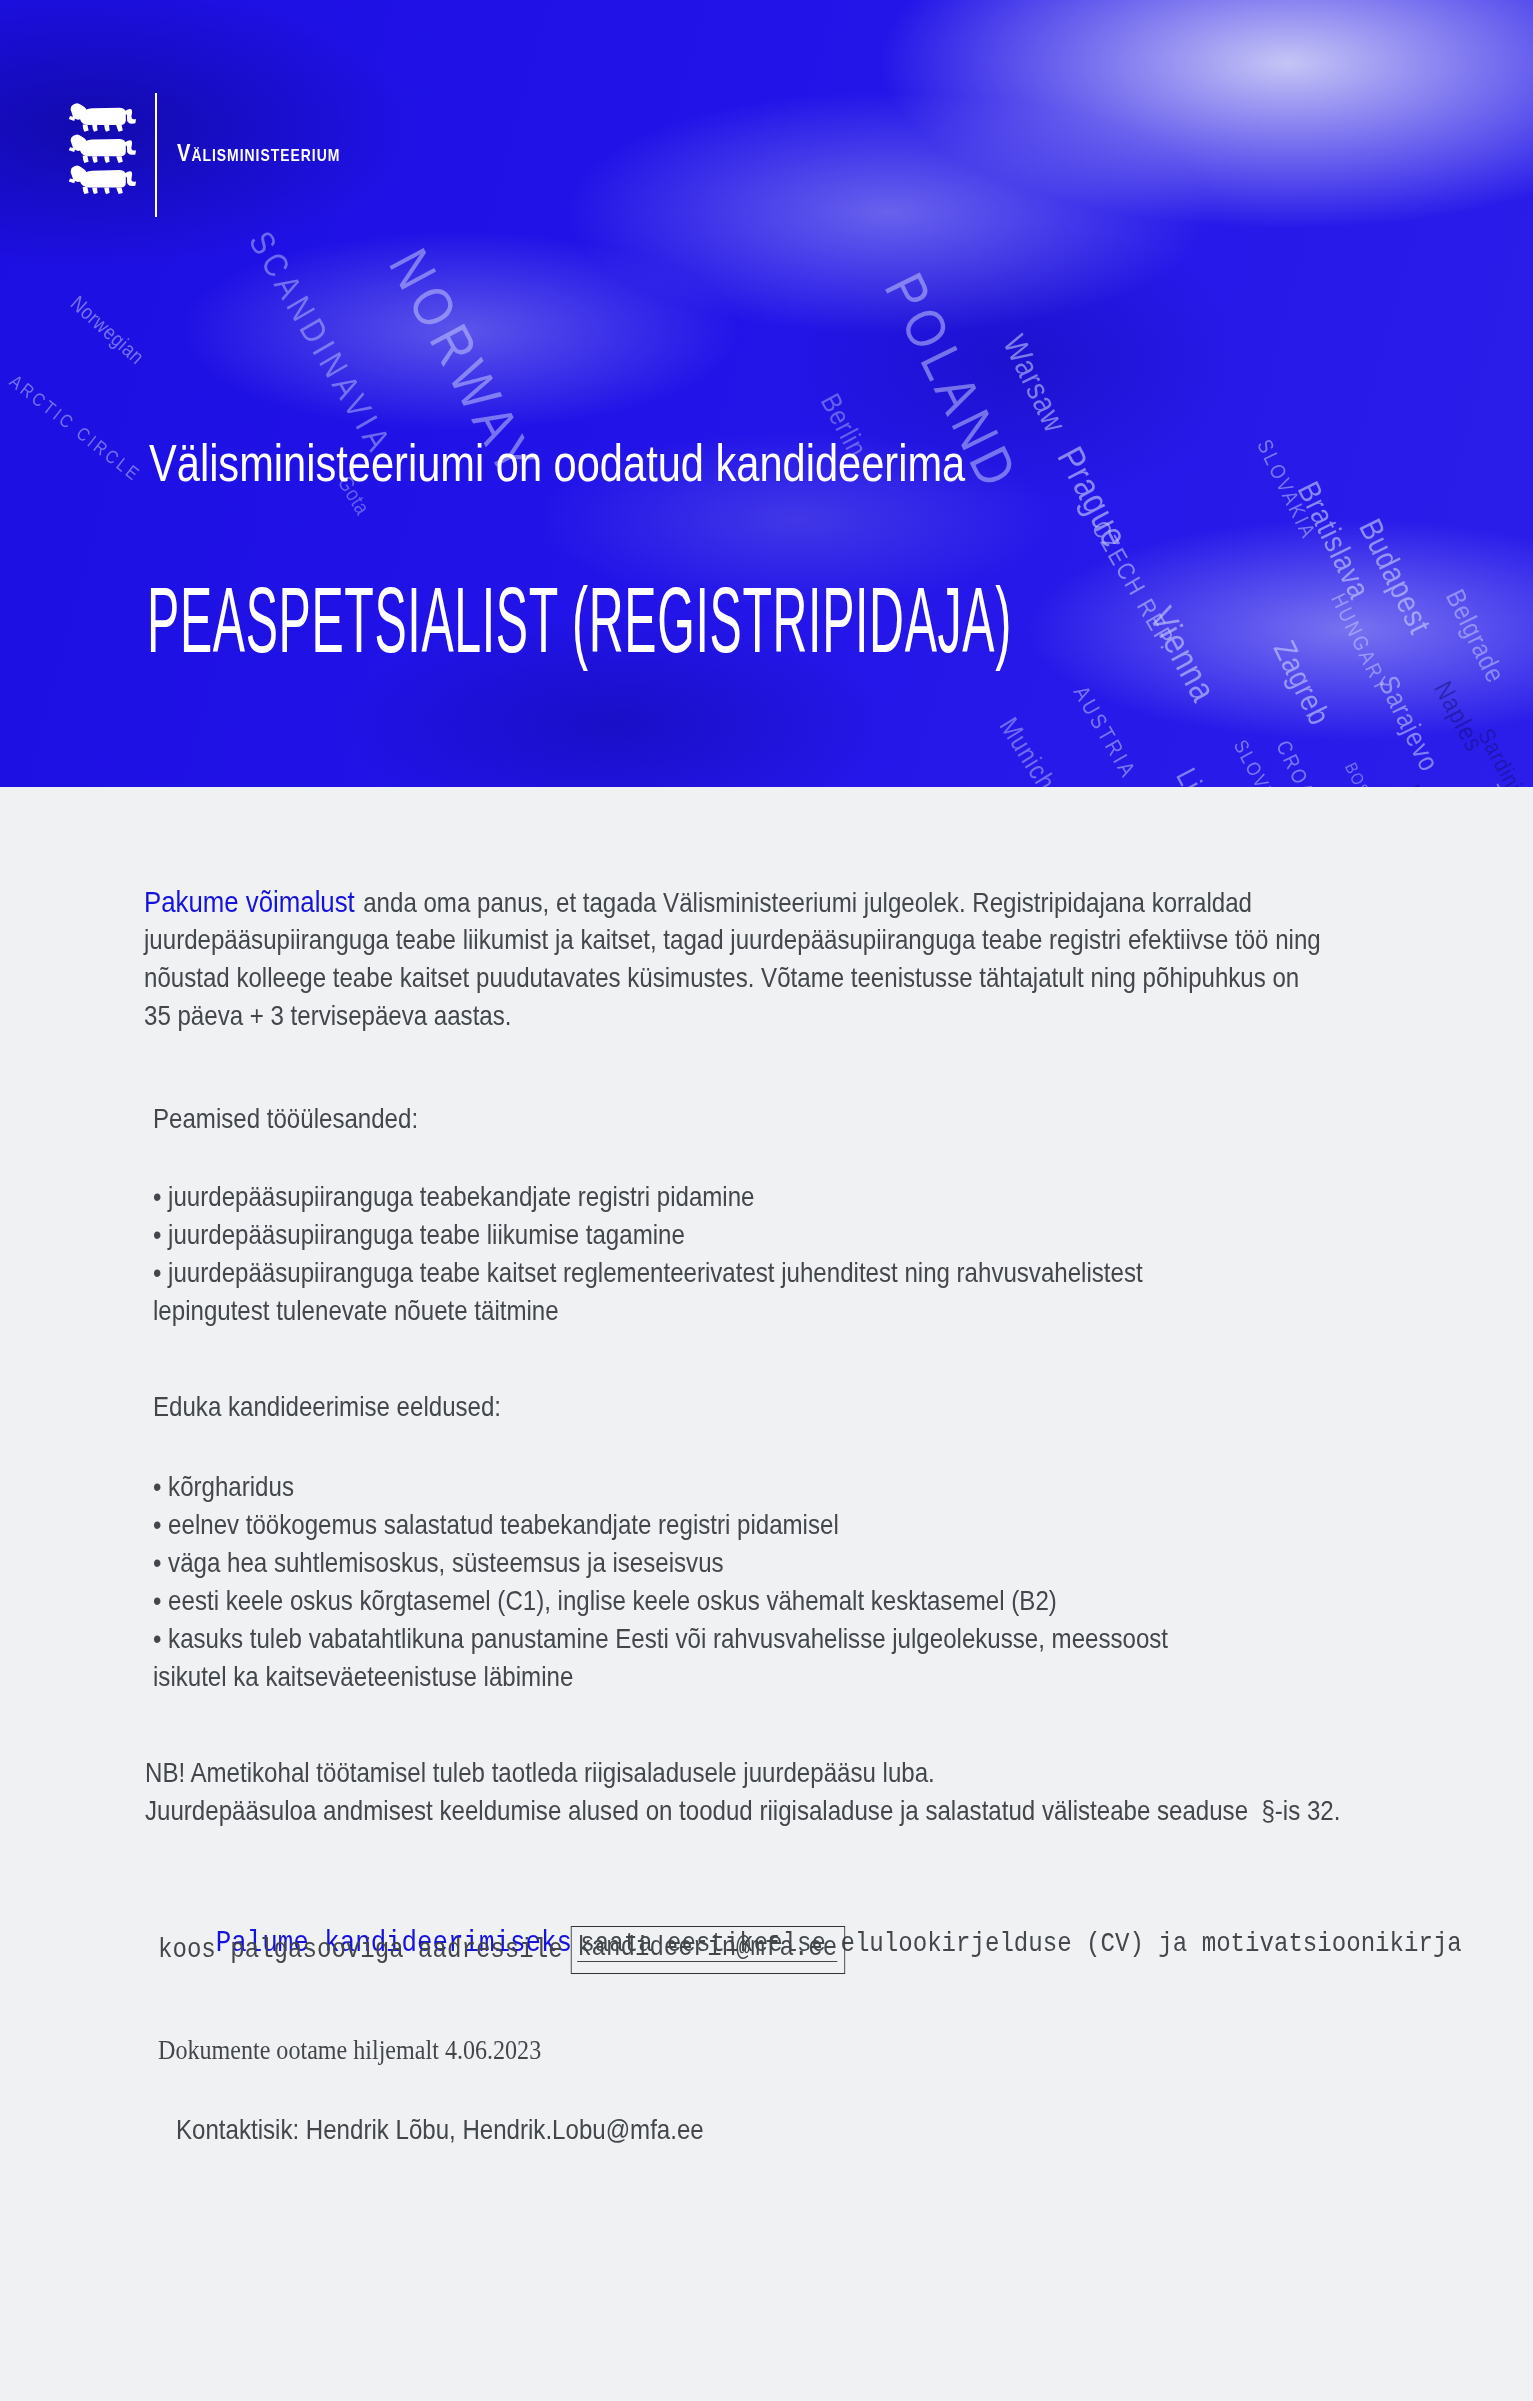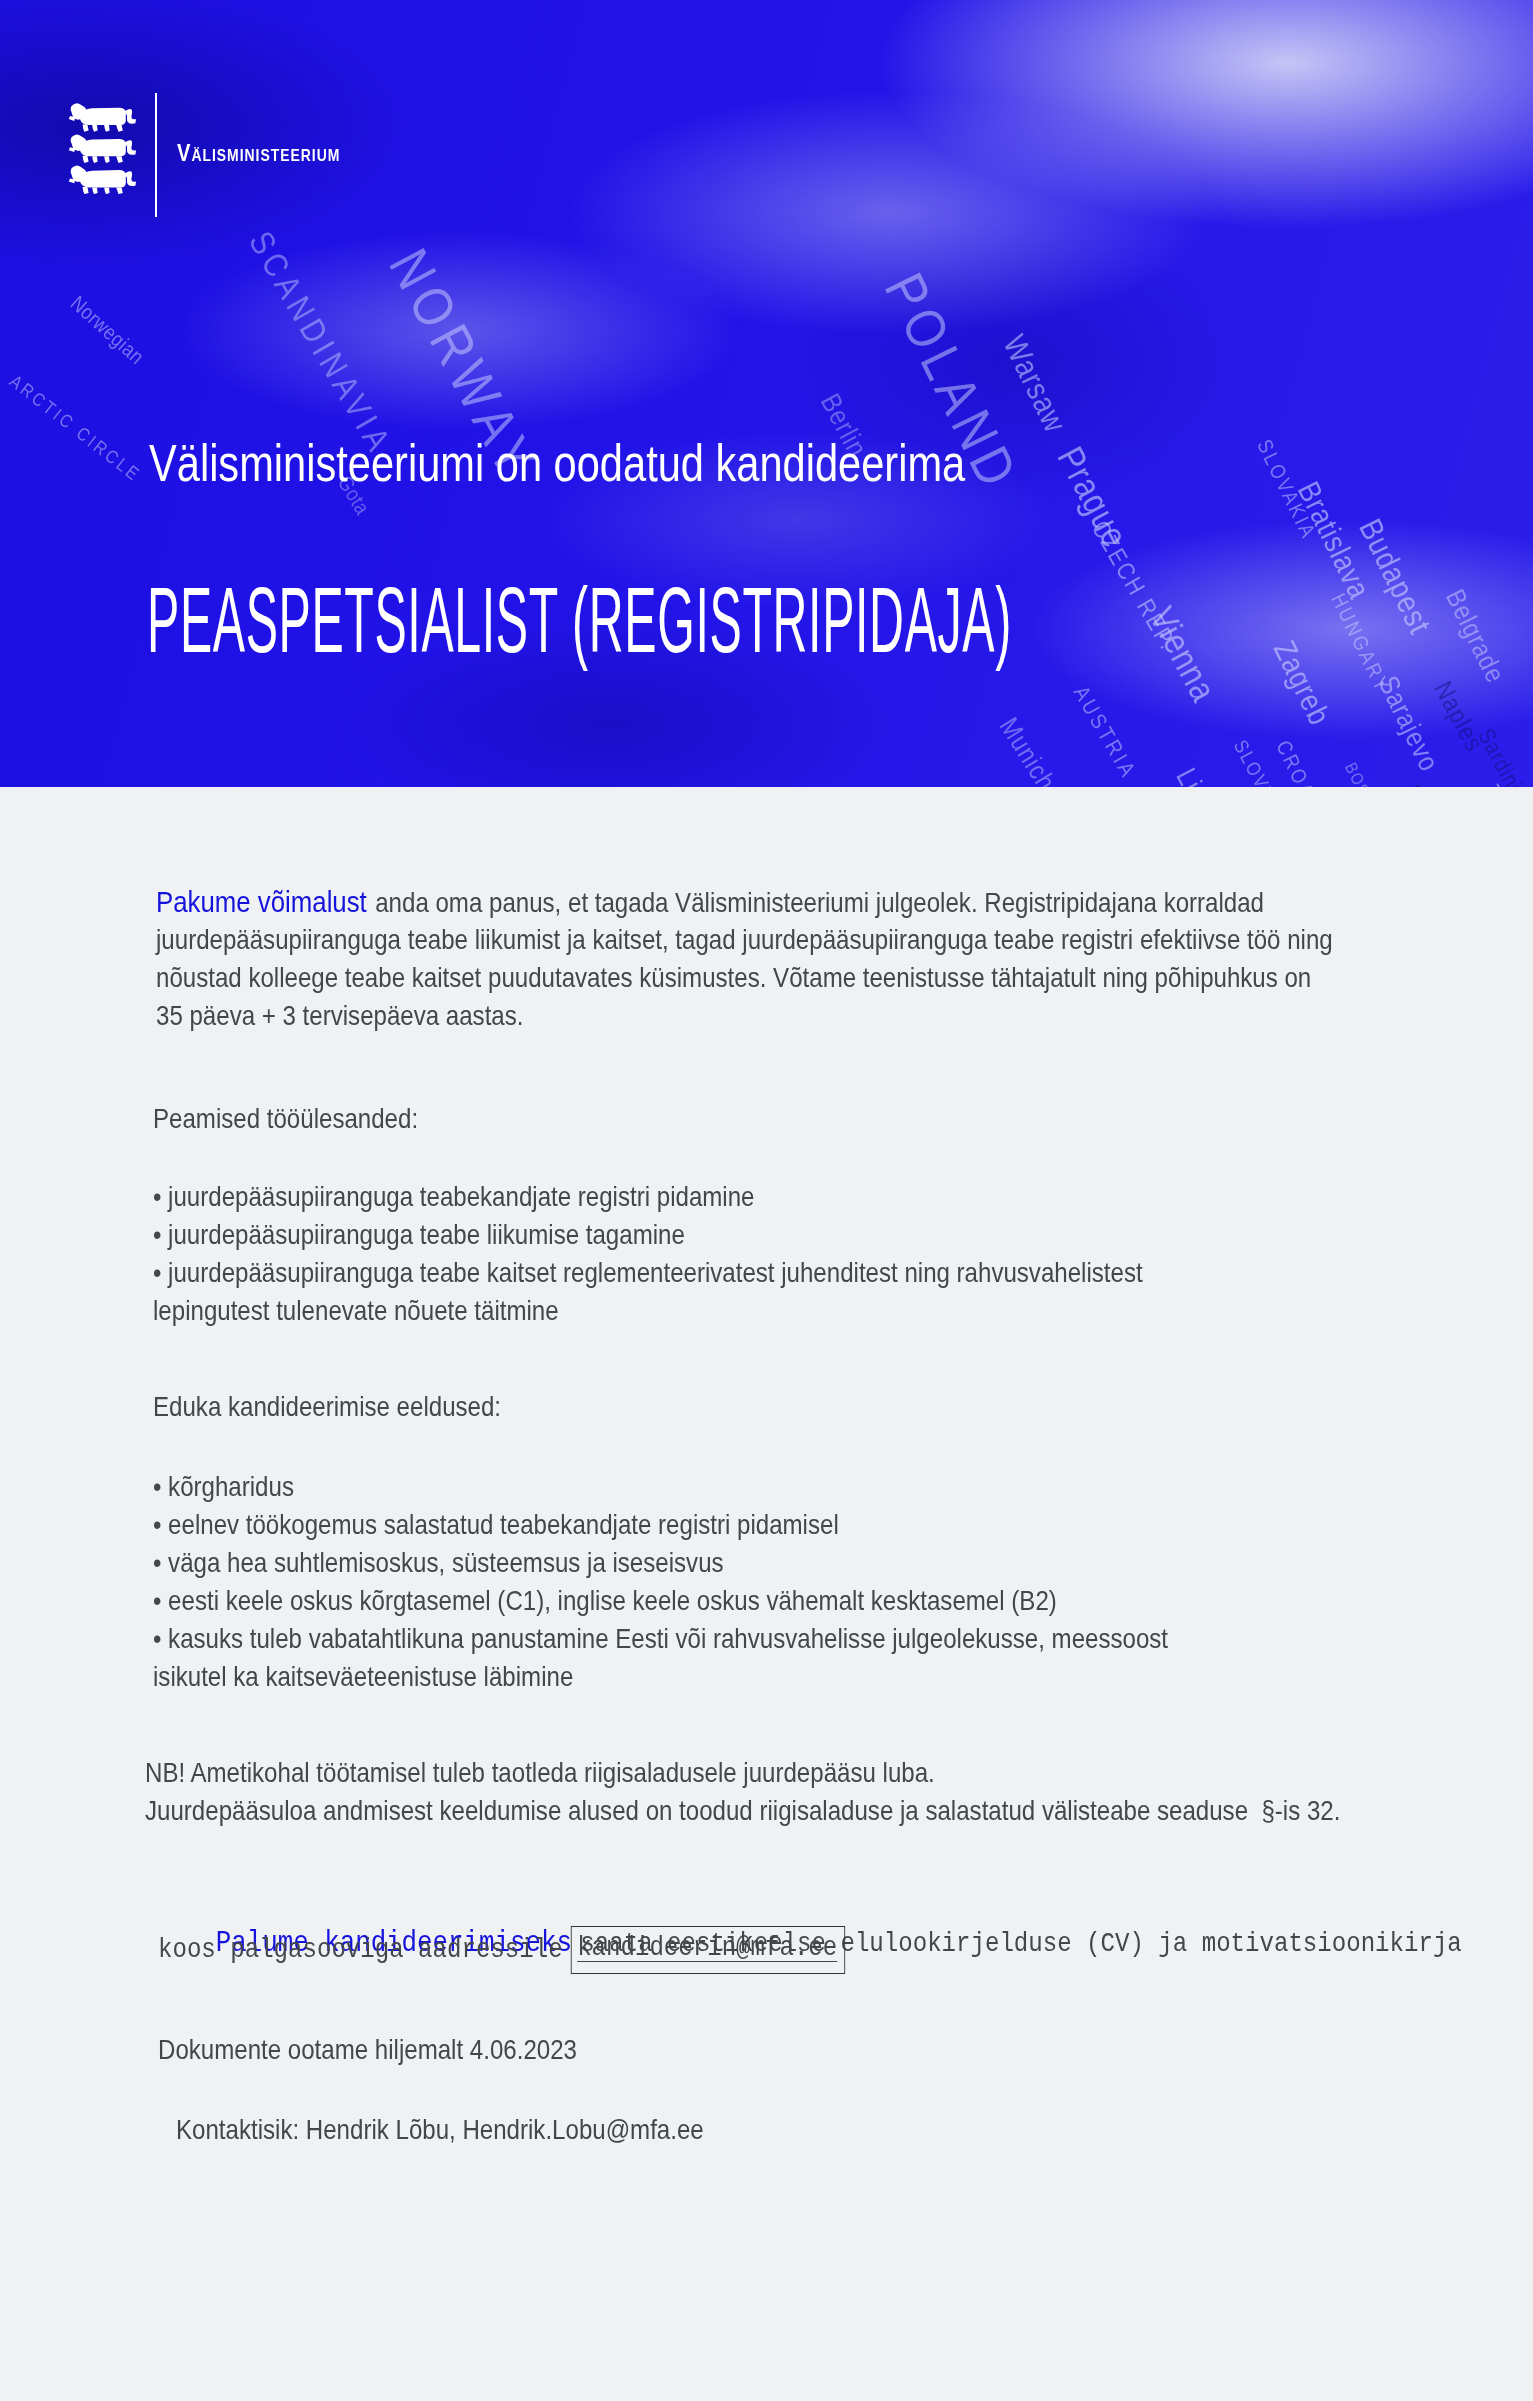--- a/index.html
+++ b/index.html
@@ -64,28 +64,28 @@
 
   
   .block{position:absolute;}
   .line{
     white-space:pre;font-size:28px;line-height:38px;height:38px;
     transform:scaleX(0.86);transform-origin:0 50%;color:var(--ink);
   }
   .lead{color:var(--accent);font-size:30px;}
   .lead-gap{margin-right:9.8px;}
 
-  #intro{left:156px;top:883px;}
+  #intro{left:144px;top:883px;}
   #tasks-heading{left:153px;top:1100px;}
   #tasks-list{left:153px;top:1178px;}
   #req-heading{left:153px;top:1388px;}
   #req-list{left:153px;top:1468px;}
   #note{left:145px;top:1754px;}
   #apply{left:158px;top:1886px;font-family:Liberation Mono, monospace;}
-  #deadline{left:158px;top:2031px;}
+  #deadline{left:158px;top:2031px;font-family:Liberation Serif, serif;}
   #contact{left:176px;top:2111px;}
 
   .apply-line2{display:flex;align-items:center;height:52px;}
   .email-box{
     display:inline-block;margin-left:9.8px;
     border:1.2px solid #303439;padding:1.2px 8.6px 6.1px 6.1px;
     text-decoration:underline;text-decoration-thickness:1.2px;text-underline-offset:6.1px;
     color:var(--ink);cursor:pointer;
   }
 </style>

